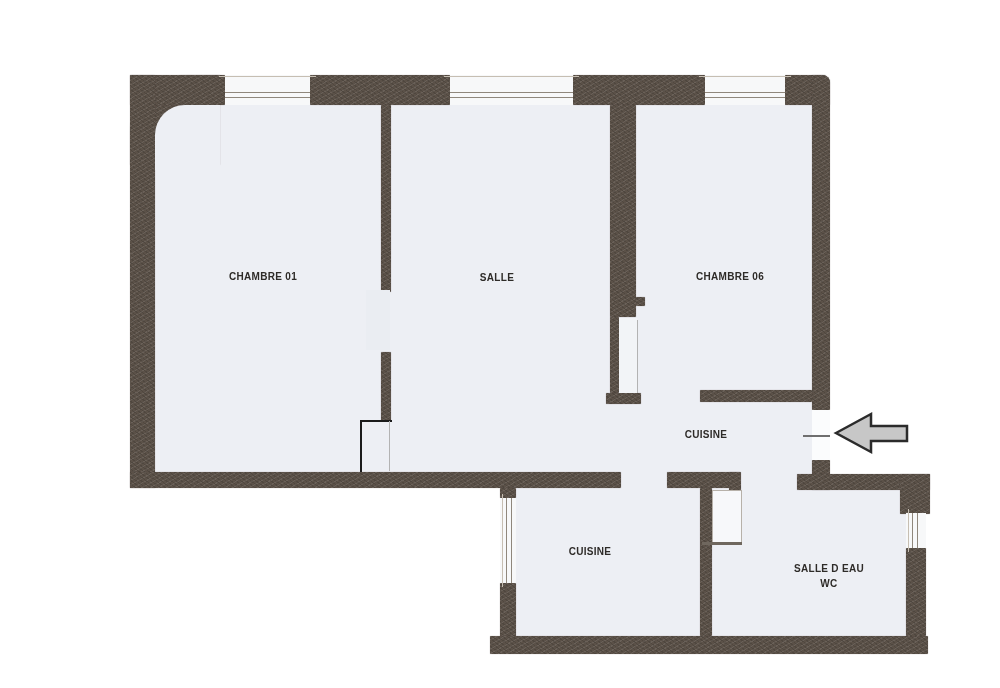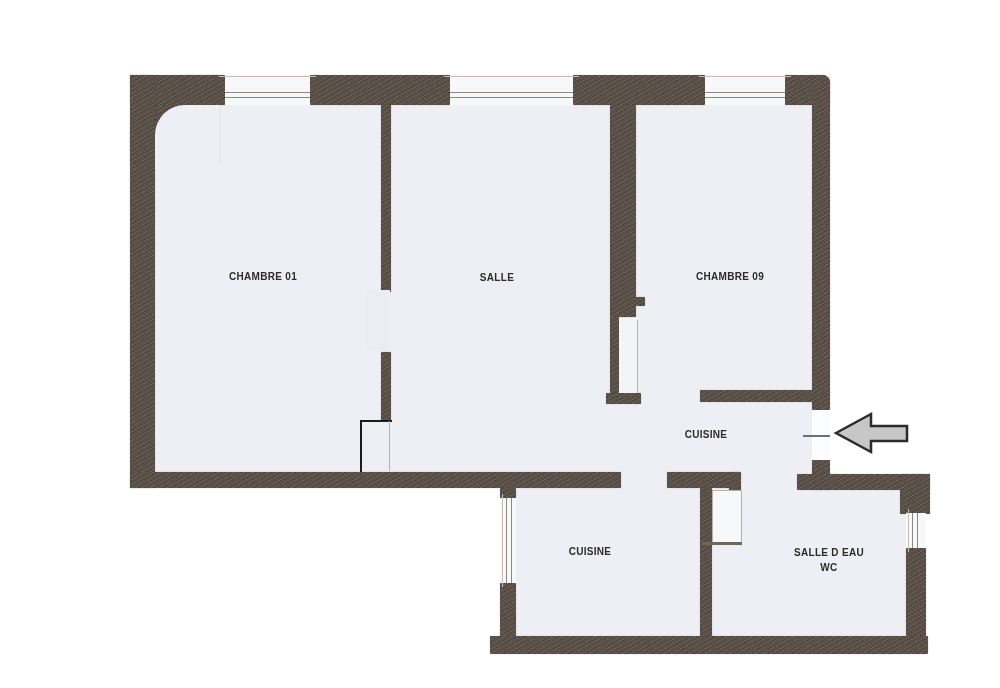--- a/index.html
+++ b/index.html
@@ -20,21 +20,21 @@
                border-top:1px solid #8f877c;border-bottom:1px solid #8f877c;}
   .winv::before{content:'';position:absolute;top:-4px;bottom:-4px;left:2px;width:1px;background:#c6beb2;}
   .winv::after{content:'';position:absolute;top:0;bottom:0;left:6px;width:4px;
                border-left:1px solid #8f877c;border-right:1px solid #8f877c;}
   .doorline{position:absolute;background:var(--c-door_line,#1b1b1b);}
   .faintline{position:absolute;background:#b3b3b3;}
   .leaf{position:absolute;background:#f7f8fa;border:1px solid #b7b1a9;box-sizing:border-box;}
   .label{position:absolute;transform:translate(-50%,-50%);font-weight:bold;font-size:10px;
          letter-spacing:.3px;color:var(--c-label,#2e2b28);white-space:nowrap;
          transform-origin:center;text-align:center;}
-  .label.two{line-height:15px;}
+  .label.two{line-height:15px;margin-top:16px;}
 </style>
 </head>
 <body>
 
 <div class="canvas">
 
   <div class="floor" style="left:148px;top:95px;width:672px;height:385px;"></div>
   <div class="floor" style="left:505px;top:480px;width:412px;height:162px;"></div>
 
   <div class="wall corner-outer" style="left:130px;top:75px;width:90px;height:90px;"></div>
@@ -83,21 +83,21 @@
   <div class="faintline" style="left:637px;top:320px;width:1px;height:73px;"></div>
   <div class="leaf" style="left:712px;top:490px;width:30px;height:53px;"></div>
   <div class="abs" style="left:702px;top:542px;width:40px;height:3px;background:#6f675e;"></div>
 
   <svg class="abs" style="left:830px;top:408px;" width="84" height="52" viewBox="0 0 84 52">
     <polygon points="6,25 41,6 41,18 77,18 77,33 41,33 41,44" fill="var(--c-arrow_fill,#c7c7c7)" stroke="var(--c-arrow_stroke,#2b2b2b)" stroke-width="2.5"></polygon>
   </svg>
 
   <div class="label" style="left:263px;top:276px;">CHAMBRE 01</div>
   <div class="label" style="left:497px;top:277px;">SALLE</div>
-  <div class="label" style="left:730px;top:276px;">CHAMBRE 09</div>
+  <div class="label" style="left:730px;top:276px;">CHAMBRE 06</div>
   <div class="label" style="left:706px;top:434px;">CUISINE</div>
   <div class="label" style="left:590px;top:551px;">CUISINE</div>
   <div class="label two" style="left:829px;top:560px;">
     <div>SALLE D EAU</div>
     <div>WC</div>
   </div>
 
 </div>
 
 </body></html>

